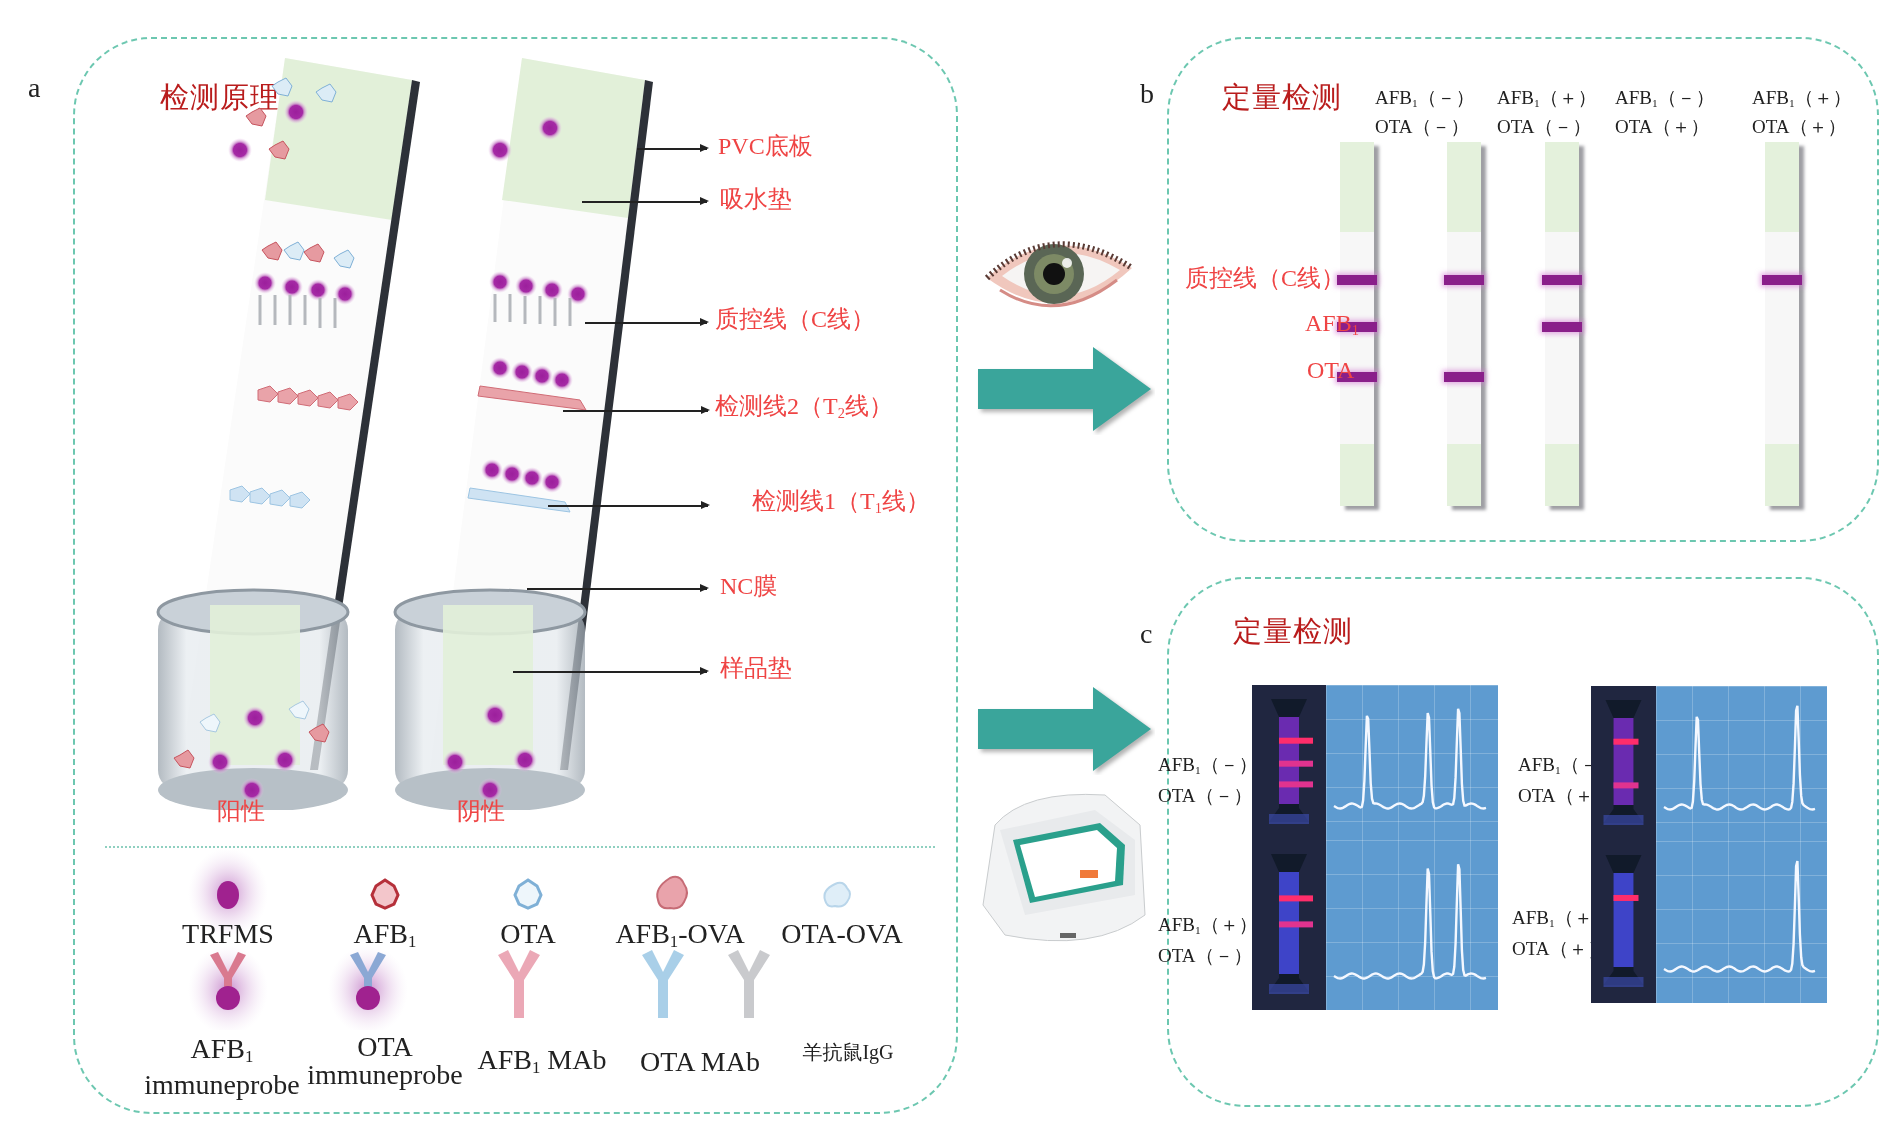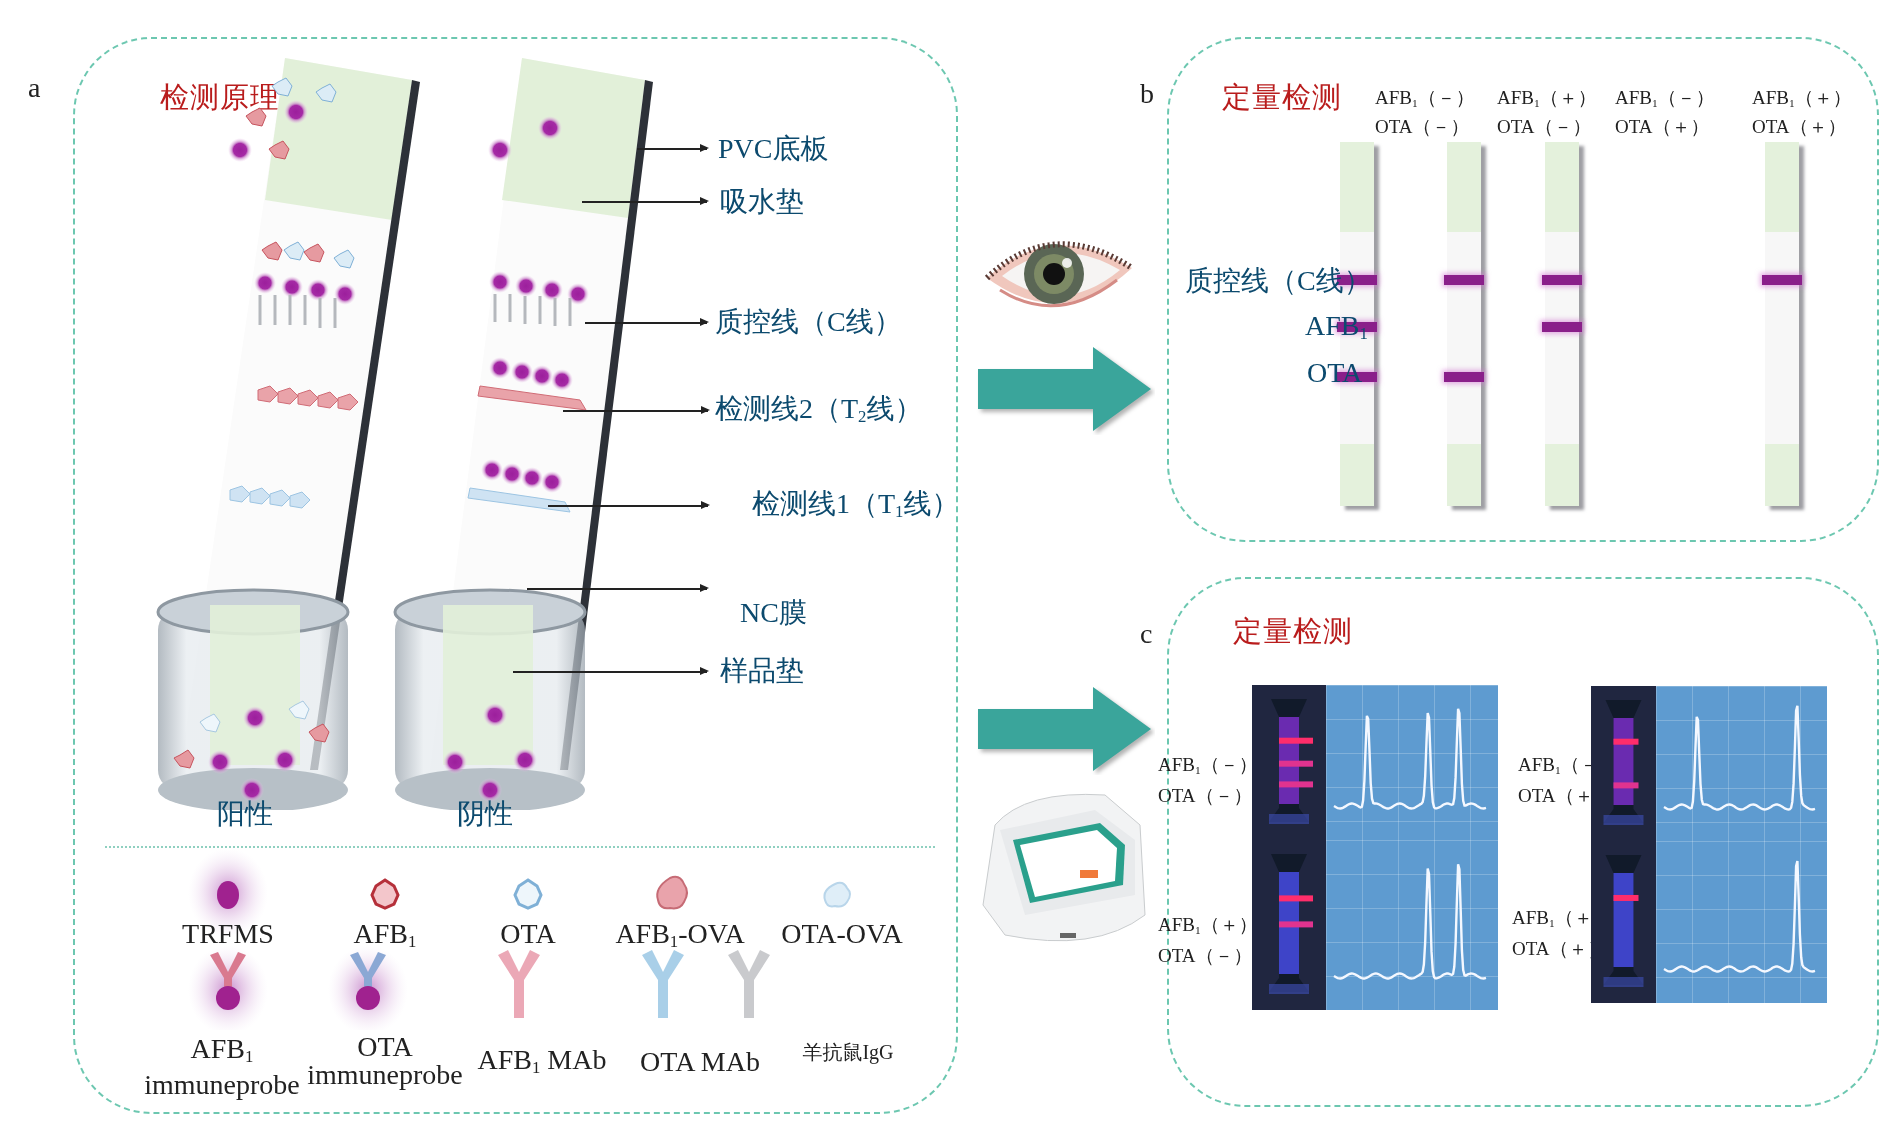--- a/index.html
+++ b/index.html
@@ -2,21 +2,21 @@
 <html><head>
 <meta charset="utf-8">
 <style>
   html, body { margin:0; padding:0; background:#ffffff; }
   body { width:1903px; height:1140px; position:relative; overflow:hidden;
          font-family:"Liberation Serif","DejaVu Serif",serif; color:#222; }
   .abs { position:absolute; }
   .panel { position:absolute; border:2.5px dashed #6cc7b0; border-radius:78px; box-sizing:border-box; }
   .plabel { position:absolute; font-size:28px; color:#222; }
   .title { position:absolute; font-size:29px; color:#b91c1c; letter-spacing:1px; }
-  .txt { position:absolute; font-size:28px; color:#0c4a6e; white-space:nowrap; }
+  .txt { position:absolute; font-size:24px; color:#ef4444; white-space:nowrap; }
   sub { font-size:0.6em; vertical-align:-0.25em; }
   .hdr { position:absolute; font-size:19px; line-height:24px; text-align:left; white-space:nowrap; }
   
   .ptr { position:absolute; height:1.6px; background:#222; }
   .ptr::after { content:""; position:absolute; right:-2px; top:-4px; border-left:9px solid #222;
                 border-top:4.5px solid transparent; border-bottom:4.5px solid transparent; }
   
   .bstrip { position:absolute; width:34px; top:142px; height:364px; background:#f7f7f7;
             box-shadow:5px 4px 3px rgba(80,80,90,0.55); }
   .bpad { position:absolute; left:0; width:100%; background:#e4f1dc; }
@@ -175,21 +175,21 @@
 <div class="ptr" style="left:585px;top:322px;width:122px;"></div>
 <div class="txt" style="left:715px;top:303px;">质控线（C线）</div>
 
 <div class="ptr" style="left:563px;top:410px;width:145px;"></div>
 <div class="txt" style="left:715px;top:390px;"><span>检测线2（T</span><sub>2</sub><span>线）</span></div>
 
 <div class="ptr" style="left:548px;top:505px;width:160px;"></div>
 <div class="txt" style="left:752px;top:485px;"><span>检测线1（T</span><sub>1</sub><span>线）</span></div>
 
 <div class="ptr" style="left:527px;top:588px;width:180px;"></div>
-<div class="txt" style="left:720px;top:594px;margin-left:20px;">NC膜</div>
+<div class="txt" style="left:720px;top:570px;">NC膜</div>
 
 <div class="ptr" style="left:513px;top:671px;width:194px;"></div>
 <div class="txt" style="left:720px;top:652px;">样品垫</div>
 
 <div class="divider" style="left:105px;top:846px;width:830px;"></div>
 
 <svg class="abs" style="left:140px;top:850px;" width="800" height="180" viewBox="0 0 800 180">
   <defs>
     <radialGradient id="glow2" cx="50%" cy="50%" r="50%">
       <stop offset="0%" stop-color="#c27fc6" stop-opacity="0.9"></stop>

